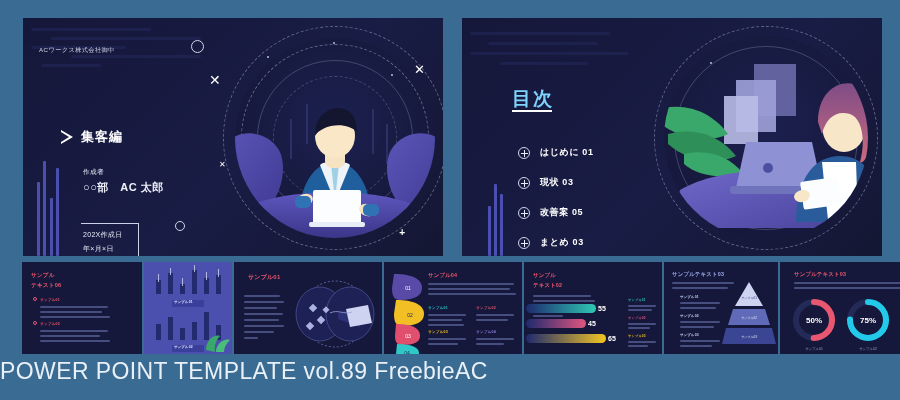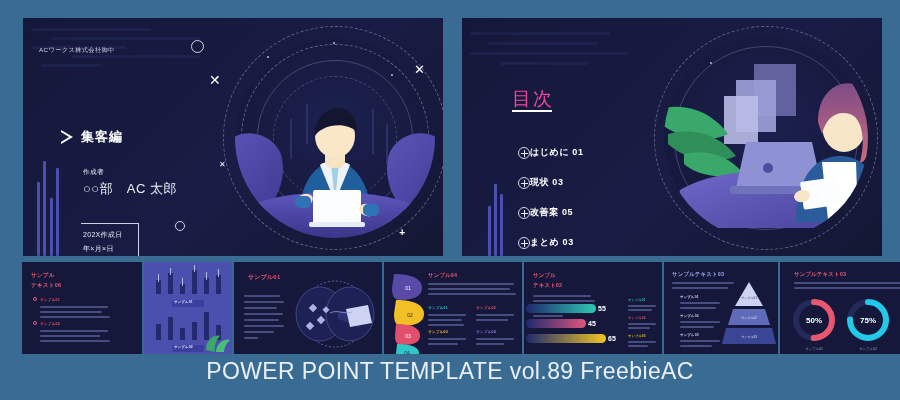--- a/index.html
+++ b/index.html
@@ -33,21 +33,21 @@
     font-size:19px; font-weight:700; color:#ffffff; letter-spacing:1px;
     text-shadow:0 0 1px #fff;
   }
   .subrow{ position:absolute; left:38px; top:110px; display:flex; align-items:center; gap:7px;}
   .tri-o{ width:13px;height:15px;position:relative;}
   .tri-o:before{content:"";position:absolute;left:0;top:0;width:0;height:0;border-left:12px solid #fff;border-top:7.5px solid transparent;border-bottom:7.5px solid transparent;}
   .tri-o:after{content:"";position:absolute;left:0;top:2.2px;width:0;height:0;border-left:8.6px solid #191c44;border-top:5.3px solid transparent;border-bottom:5.3px solid transparent;}
   .subtitle{ font-size:13px; font-weight:700; color:#fff; letter-spacing:1px;}
 
   .author-l1{ position:absolute; left:60px; top:150px; font-size:6.6px; color:#dfe4f2; letter-spacing:.4px;}
-  .author-l2{ position:absolute; left:60px; top:162px; font-size:13px; color:#eef1f9; letter-spacing:.5px;}
+  .author-l2{ position:absolute; left:60px; top:162px; font-size:11px; color:#eef1f9; letter-spacing:.5px;font-weight:bold;}
 
   .datebox{ position:absolute; left:58px; top:205px; width:58px; height:44px;
             border-right:1.4px solid #c9d2e6; border-top:1.4px solid #c9d2e6;}
   .d-l1{ position:absolute; left:60px; top:212px; font-size:7px; color:#e6eaf6; letter-spacing:.3px;}
   .d-l2{ position:absolute; left:60px; top:226px; font-size:7px; color:#e6eaf6; letter-spacing:.3px;}
 
   .vbars{ position:absolute; left:14px; bottom:0; height:95px; width:26px;}
   .vbars i{ position:absolute; bottom:0; width:2.6px; background:#4a4fb0; border-radius:1px;}
 
   
@@ -56,39 +56,39 @@
 
   
   .illus{ position:absolute; right:-6px; top:6px; width:228px; height:228px;}
   .illus .orb{position:absolute;inset:14px;border-radius:50%;
      background:radial-gradient(circle at 50% 42%,#1c2050 0%,#171a3e 58%,#14163a 100%);}
   .dashring{position:absolute;border-radius:50%;border:1.3px dashed #9aa5c9;opacity:.55;}
   .solidring{position:absolute;border-radius:50%;border:1.2px solid #8e99c0;opacity:.35;}
   .dot{position:absolute;width:1.8px;height:1.8px;border-radius:50%;background:#dfe5f5;opacity:.8;}
 
   
-  .toc-title{ position:absolute; left:50px; top:68px; font-size:19px; font-weight:400;color:#ec4899; letter-spacing:2px;}
+  .toc-title{ position:absolute; left:50px; top:68px; font-size:19px; font-weight:700;color:#7dd3fc; letter-spacing:2px;}
   .toc-ul{ position:absolute; left:50px; top:92px; width:40px;height:2px;background:#fff;}
   .toc-list{ position:absolute; left:56px; top:128px; }
-  .toc-item{ display:flex; align-items:center; margin-bottom:17px;}
+  .toc-item{ display:flex; align-items:center; gap:10px; margin-bottom:17px;}
   .plus{ width:12px;height:12px;border:1px solid #cfd7ea;border-radius:50%;position:relative;flex:none;}
   .plus:before,.plus:after{content:"";position:absolute;background:#e6ebf8;}
   .plus:before{left:2.4px;top:5.1px;width:7px;height:1.1px;}
   .plus:after{top:2.4px;left:5.1px;height:7px;width:1.1px;}
   .toc-label{font-size:9px;font-weight:700;color:#fff;letter-spacing:.6px;white-space:nowrap;}
 
   
   .strip{ position:absolute; left:22px; top:262px; width:860px; height:92px; display:flex; gap:2px;}
   .thumb{ position:relative; background:#15183a; overflow:hidden; flex:none;}
   .tt{ position:absolute; font-weight:700; letter-spacing:.2px; white-space:nowrap;}
   .lbl{ color:#e8566f; }
   .bl{ height:1.6px; background:#6f7cb8; opacity:.55; border-radius:1px; position:absolute;}
 
   .caption{
-    position:absolute; left:0; right:0; top:358px; text-align:center;
+    position:absolute; left:0; right:0; top:358px; 
     font-size:23px; color:#e9f0f7; letter-spacing:.4px; font-weight:400;
   }
 </style>
 </head>
 <body>
 
 <div class="stage">
 
   <div class="slide-big" id="slideA">
     <div class="sl-bg"></div>

